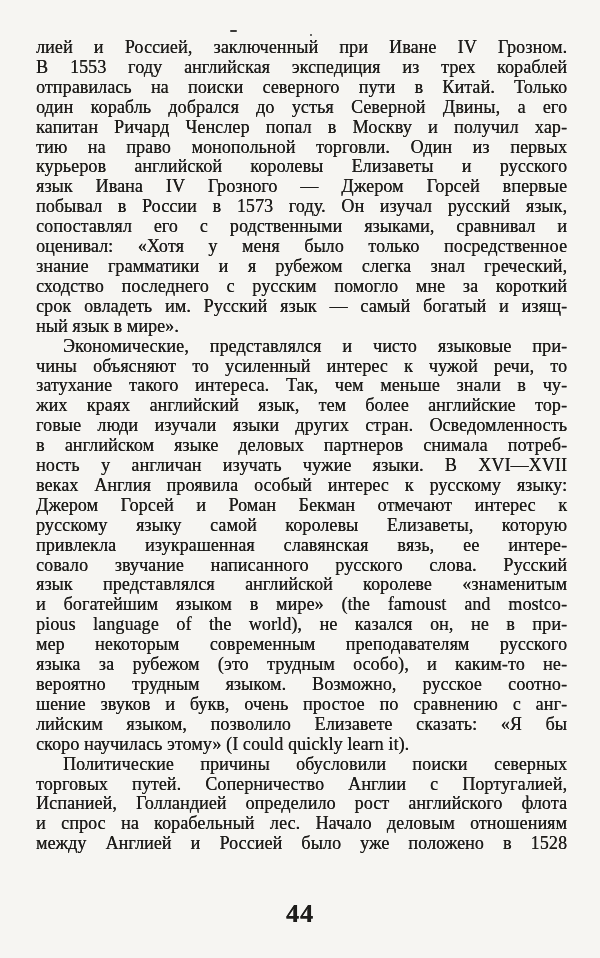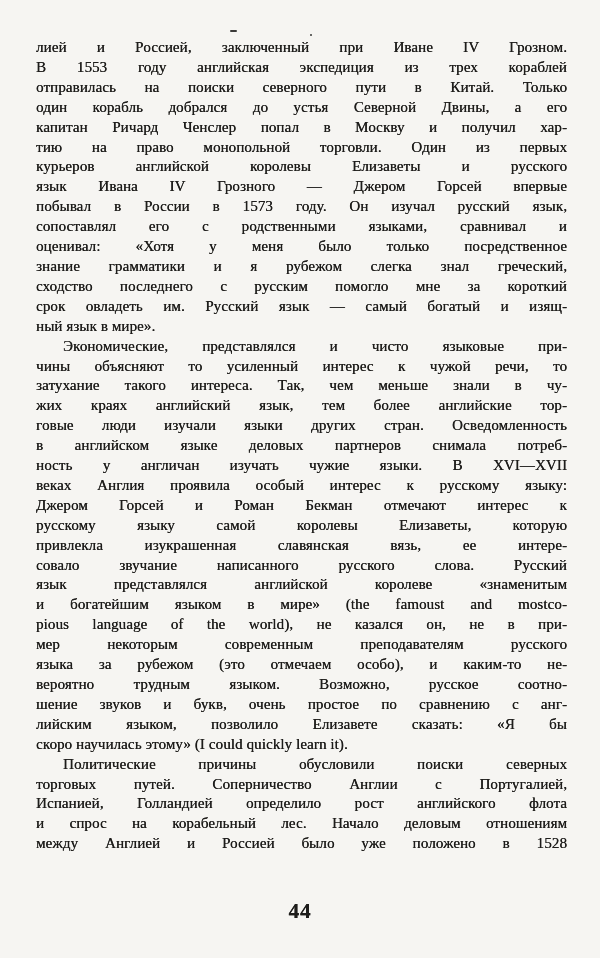--- a/index.html
+++ b/index.html
@@ -15,41 +15,41 @@
     font-family: "Liberation Serif", "DejaVu Serif", serif;
     color: var(--ink, #1e1d1b);
   }
   .text-block {
     position: absolute;
     left: 36px;
     top: 38px;
     width: 531px;
   }
   .line {
-    font-size: 15px;
+    font-size: 18px;
     line-height: 19.9px;
     white-space: normal;
     text-align: left;
     letter-spacing: 0.1px;
     text-shadow: 0.25px 0 0 currentColor;
   }
   .line.justify {
     text-align: justify;
     text-align-last: justify;
   }
   .line.indent {
     text-indent: 27px;
   }
   .page-number {
     position: absolute;
     left: 0;
     top: 899px;
     width: 100%;
     text-align: center;
-    font-size: 21px;
+    font-size: 26px;
     font-weight: bold;
     letter-spacing: 1px;
     text-shadow: 0.3px 0 0 currentColor;
   }
   .speck {
     position: absolute;
     background: #3a3a38;
     border-radius: 50%;
   }
   .speck.dash { width: 7px; height: 2px; border-radius: 2px; }
@@ -87,21 +87,21 @@
         <div class="line justify">ность у англичан изучать чужие языки. В XVI—XVII</div>
         <div class="line justify">веках Англия проявила особый интерес к русскому языку:</div>
         <div class="line justify">Джером Горсей и Роман Бекман отмечают интерес к</div>
         <div class="line justify">русскому языку самой королевы Елизаветы, которую</div>
         <div class="line justify">привлекла изукрашенная славянская вязь, ее интере-</div>
         <div class="line justify">совало звучание написанного русского слова. Русский</div>
         <div class="line justify">язык представлялся английской королеве «знаменитым</div>
         <div class="line justify">и богатейшим языком в мире» (the famoust and mostco-</div>
         <div class="line justify">pious language of the world), не казался он, не в при-</div>
         <div class="line justify">мер некоторым современным преподавателям русского</div>
-        <div class="line justify">языка за рубежом (это отмечаем особо), и каким-то не-</div>
+        <div class="line justify">языка за рубежом (это трудным особо), и каким-то не-</div>
         <div class="line justify">вероятно трудным языком. Возможно, русское соотно-</div>
         <div class="line justify">шение звуков и букв, очень простое по сравнению с анг-</div>
         <div class="line justify">лийским языком, позволило Елизавете сказать: «Я бы</div>
         <div class="line">скоро научилась этому» (I could quickly learn it).</div>
       </div>
       <div class="para">
         <div class="line indent justify">Политические причины обусловили поиски северных</div>
         <div class="line justify">торговых путей. Соперничество Англии с Португалией,</div>
         <div class="line justify">Испанией, Голландией определило рост английского флота</div>
         <div class="line justify">и спрос на корабельный лес. Начало деловым отношениям</div>

